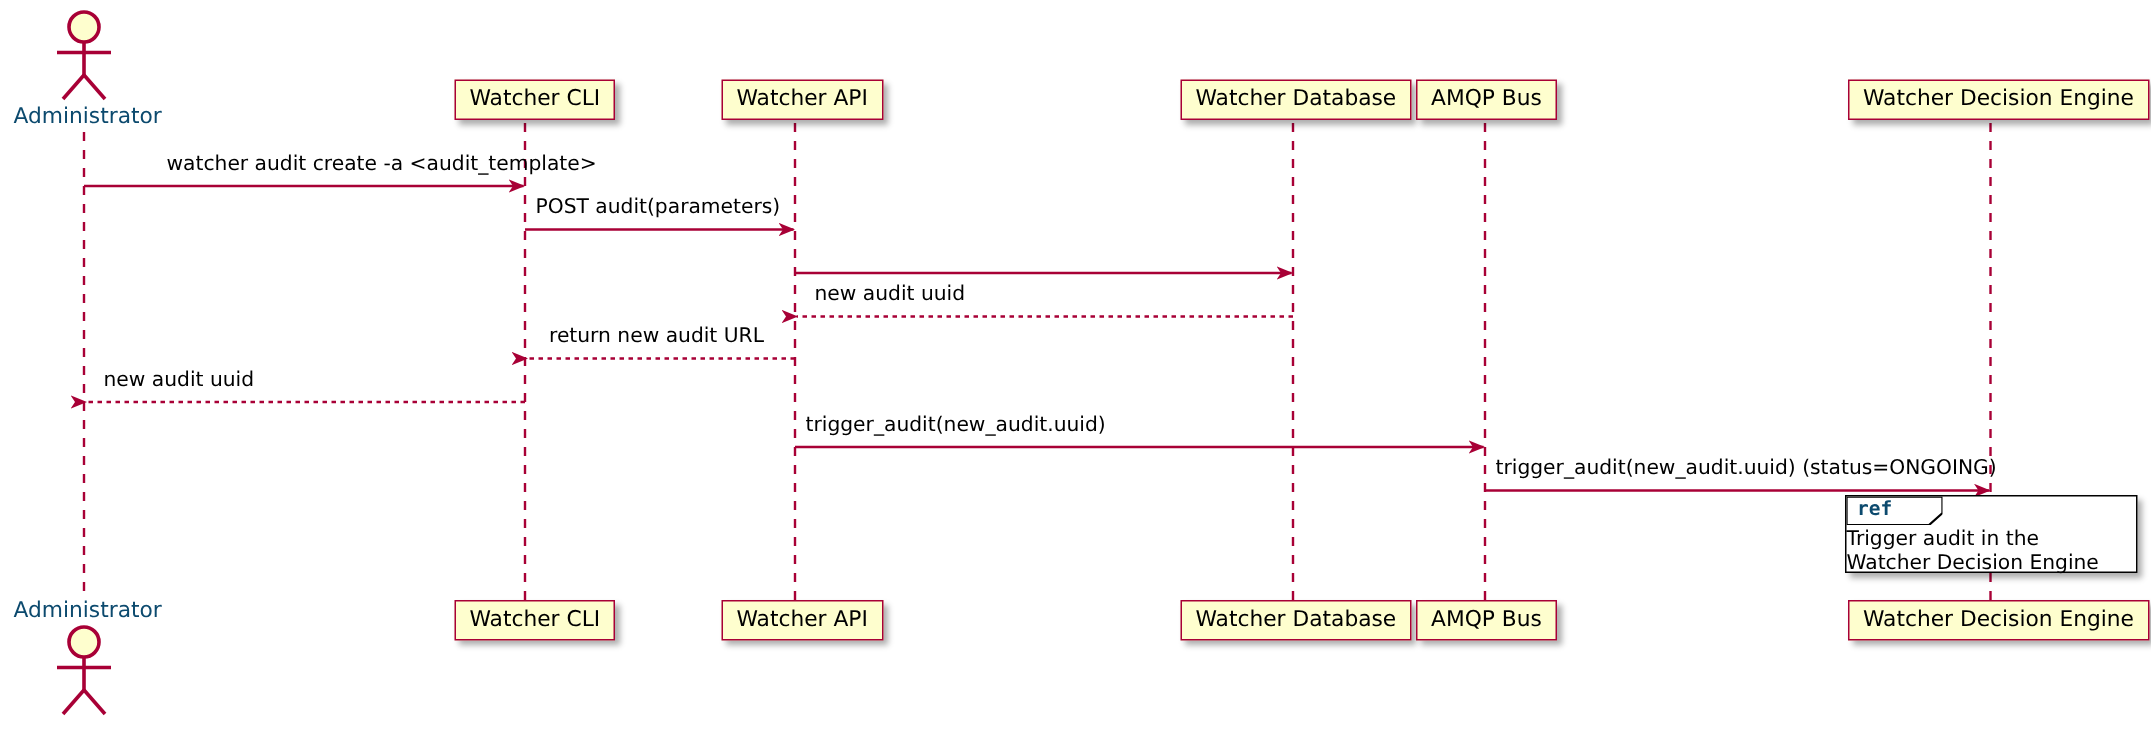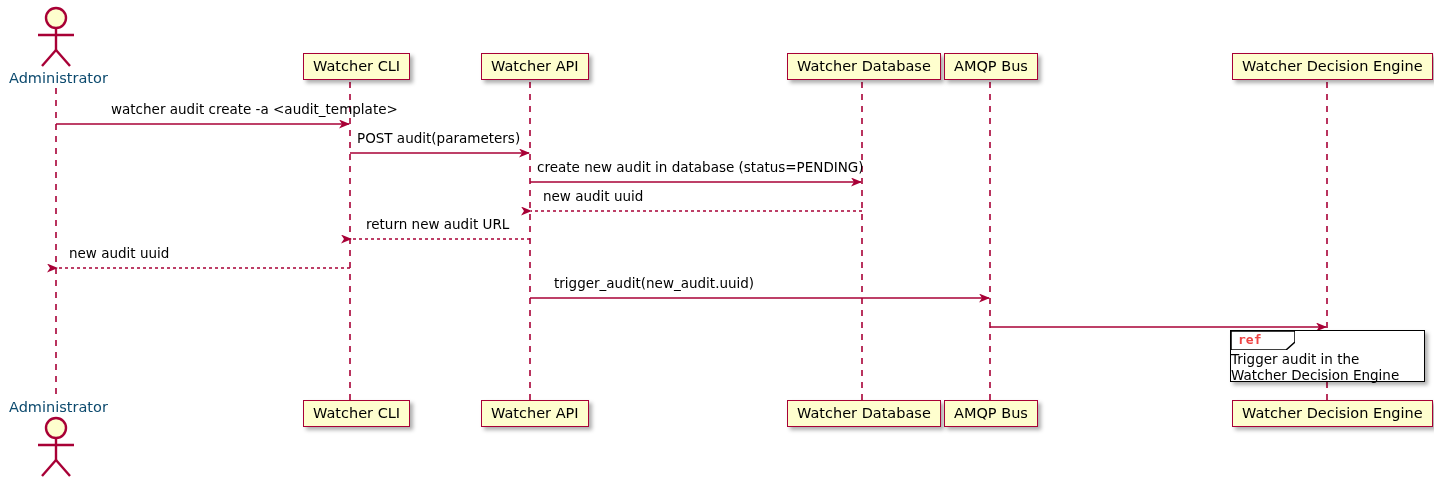--- a/index.html
+++ b/index.html
@@ -68,21 +68,21 @@
     top: 0;
     height: 18px;
     box-sizing: border-box;
   }
   .ref-tab-label {
     position: absolute;
     left: 7px;
     top: 2px;
     font-size: 13px;
     font-weight: bold;
-    color: #ef4444;
+    color: #0c4a6e;
     font-family: "DejaVu Sans Mono", monospace;
     line-height: 1;
   }
   .ref-body {
     position: absolute;
     left: 0;
     top: 20px;
     width: 100%;
     text-align: left;
     font-size: 13.5px;
@@ -177,25 +177,25 @@
 
   <div class="actor-label" style="left:9px; top:70px;">
     <span>Administrator</span>
   </div>
   <div class="actor-label" style="left:9px; top:399px;">
     <span>Administrator</span>
   </div>
 
   <div class="msg-label" style="left:63px; top:103px;margin-left:48px;">watcher audit create -a &lt;audit_template&gt;</div>
   <div class="msg-label" style="left:357px; top:132px;text-align:center;">POST audit(parameters)</div>
-  <div class="msg-label" style="left:537px; top:161px;">create new audit in database (status=PENDING)</div>
   <div class="msg-label" style="left:543px; top:190px;">new audit uuid</div>
   <div class="msg-label" style="left:366px; top:218px;">return new audit URL</div>
   <div class="msg-label" style="left:69px; top:247px;">new audit uuid</div>
-  <div class="msg-label" style="left:537px; top:277px;margin-left:17px;">trigger_audit(new_audit.uuid)</div>
+  <div class="msg-label" style="left:537px; top:277px;">trigger_audit(new_audit.uuid)</div>
+  <div class="msg-label" style="left:997px; top:306px;">trigger_audit(new_audit.uuid) (status=ONGOING)</div>
 
   <div class="refbox" style="left:1230px; top:330px; width:195px; height:52px;">
     <svg class="ref-tab" width="64" height="19" viewBox="0 0 64 19" xmlns="http://www.w3.org/2000/svg" style="width:64px;height:19px;">
       <path d="M0,0 L64,0 L64,11 L55,19 L0,19 Z" fill="#FFFFFF" stroke="#000000" stroke-width="1.5"></path>
     </svg>
     <div class="ref-tab-label">ref</div>
     <div class="ref-body">
       <div>Trigger audit in the</div>
       <div>Watcher Decision Engine</div>
     </div>

